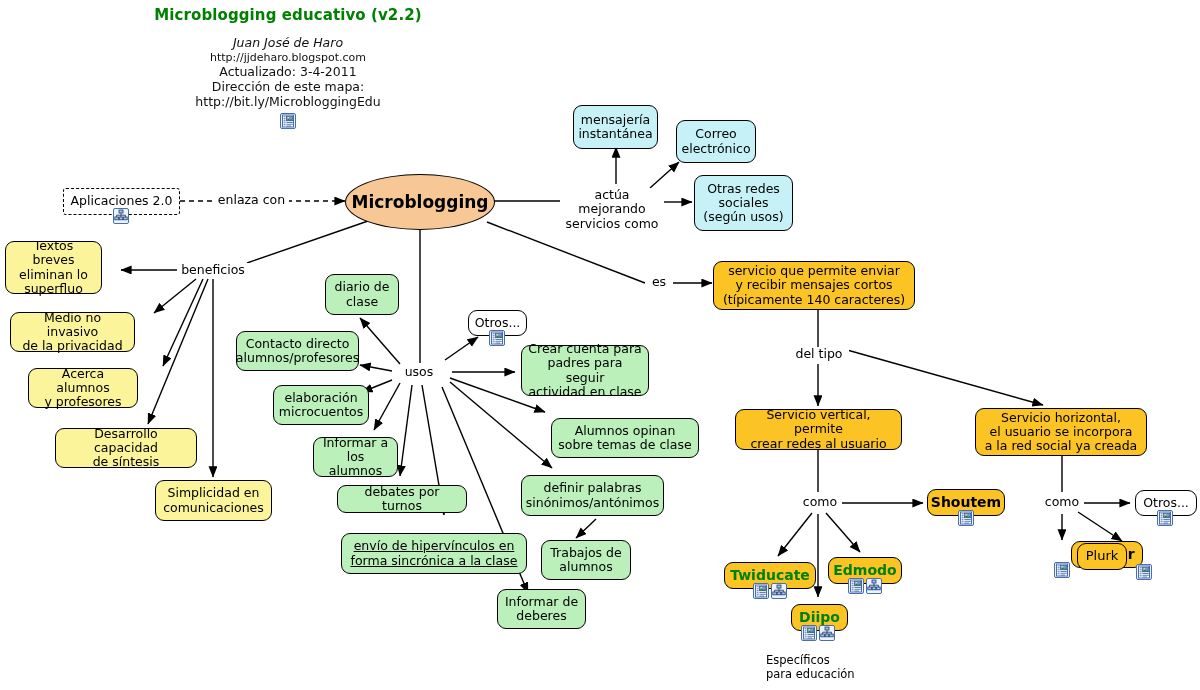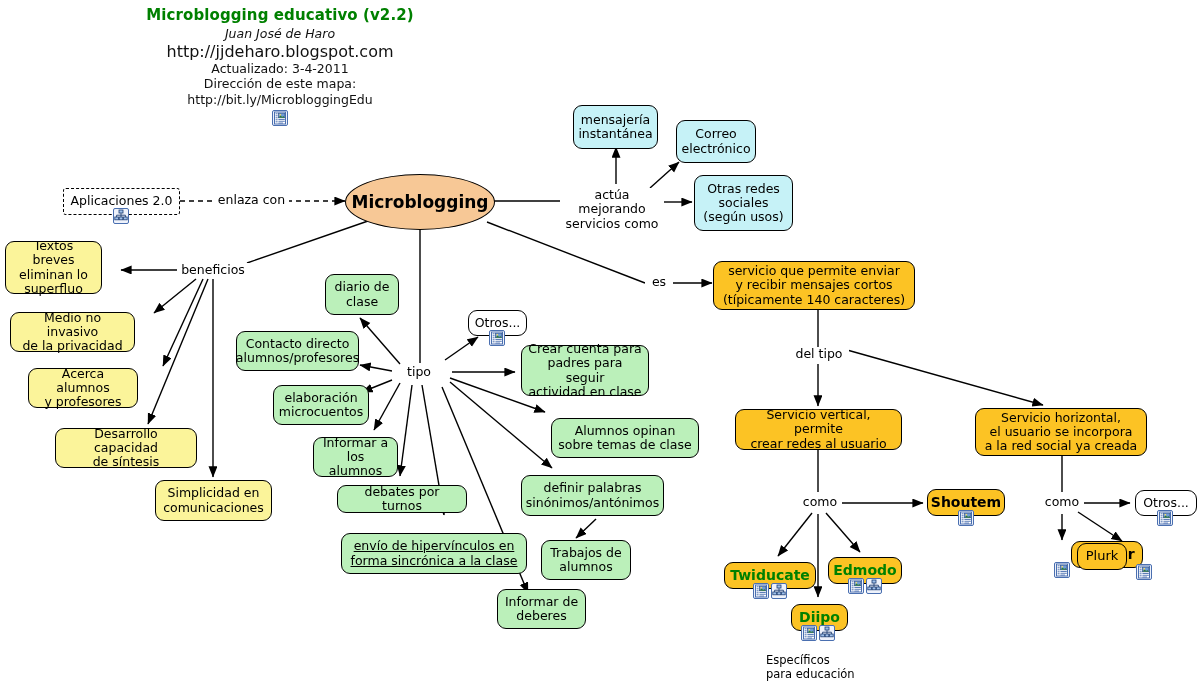--- a/index.html
+++ b/index.html
@@ -2,24 +2,24 @@
 <html><head>
 <meta charset="utf-8">
 <style>
   html,body{margin:0;padding:0;background:#ffffff;}
   body{width:1200px;height:690px;position:relative;overflow:hidden;
        font-family:"DejaVu Sans","Liberation Sans",sans-serif;color:#000;}
   #cmap{position:absolute;left:0;top:0;width:1200px;height:690px;}
   svg.edges{position:absolute;left:0;top:0;width:1200px;height:690px;pointer-events:none;}
 
   
-  .hdr{position:absolute;left:0;top:6px;width:560px;text-align:center;line-height:1.22;}
+  .hdr{position:absolute;left:8px;top:6px;width:560px;text-align:center;line-height:1.22;}
   .hdr .t1{font-size:15px;font-weight:bold;color:#008000;letter-spacing:.1px;}
-  .hdr .t2{font-size:12.5px;font-style:italic;color:#111;margin-top:2px;}
-  .hdr .t3{font-size:16px;color:#111;}
+  .hdr .t2{font-size:12.5px;font-style:italic;color:#111;margin-top:11px;}
+  .hdr .t3{font-size:11px;color:#111;}
   .hdr .t4{font-size:12.5px;color:#111;}
   .hdr .t5{font-size:12.5px;color:#111;}
   .hdr .t6{font-size:12.5px;color:#111;}
   .hdr .ico{margin-top:3px;}
 
   
   .node{position:absolute;box-sizing:border-box;border:1.4px solid #000;
         border-radius:9px;display:flex;align-items:center;justify-content:center;
         text-align:center;line-height:1.14;font-size:12.5px;padding:3px 6px;}
   .green{background:#bbf0ba;}
@@ -414,21 +414,21 @@
   </div>
   <div class="node yellow" style="left:55px;top:428px;width:142px;height:40px;white-space:pre-line;">
     <span>Desarrollo capacidad
 de síntesis</span>
   </div>
   <div class="node yellow" style="left:155px;top:480px;width:117px;height:41px;white-space:pre-line;">
     <span>Simplicidad en
 comunicaciones</span>
   </div>
 
-  <div class="lbl" style="left:392px;top:365px;width:52px;">tipo</div>
+  <div class="lbl" style="left:392px;top:365px;width:52px;">usos</div>
 
   <div class="node green" style="left:325px;top:274px;width:74px;height:41px;white-space:pre-line;">
     <span>diario de
 clase</span>
   </div>
   <div class="node green" style="left:236px;top:331px;width:123px;height:40px;white-space:pre-line;">
     <span>Contacto directo
 alumnos/profesores</span>
   </div>
   <div class="node green" style="left:273px;top:385px;width:96px;height:40px;white-space:pre-line;">

